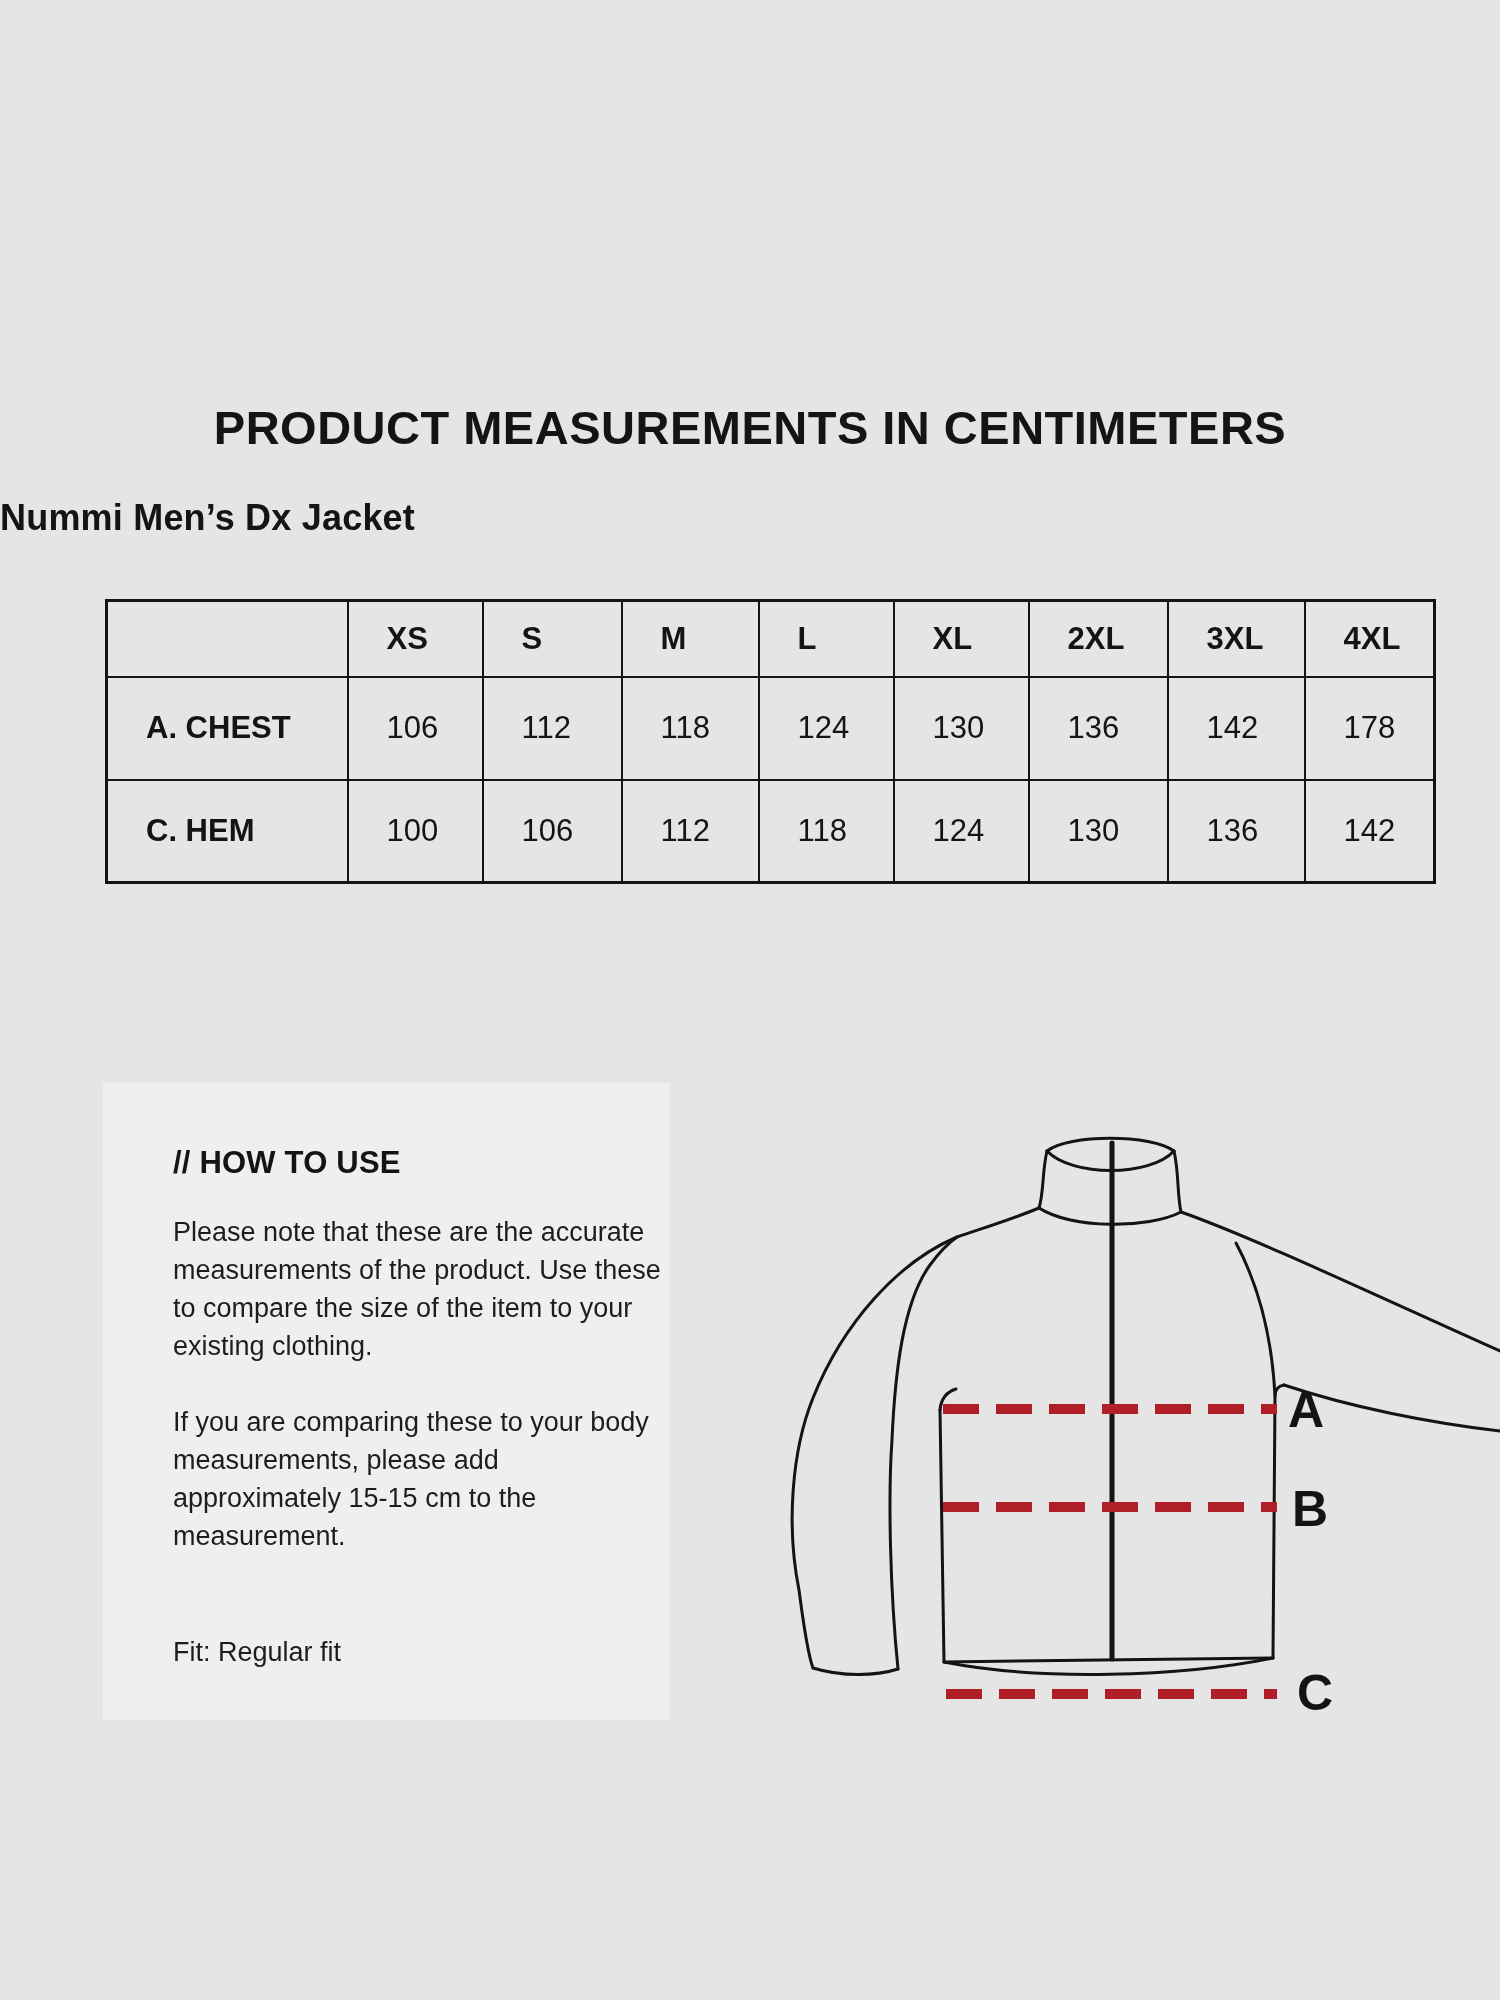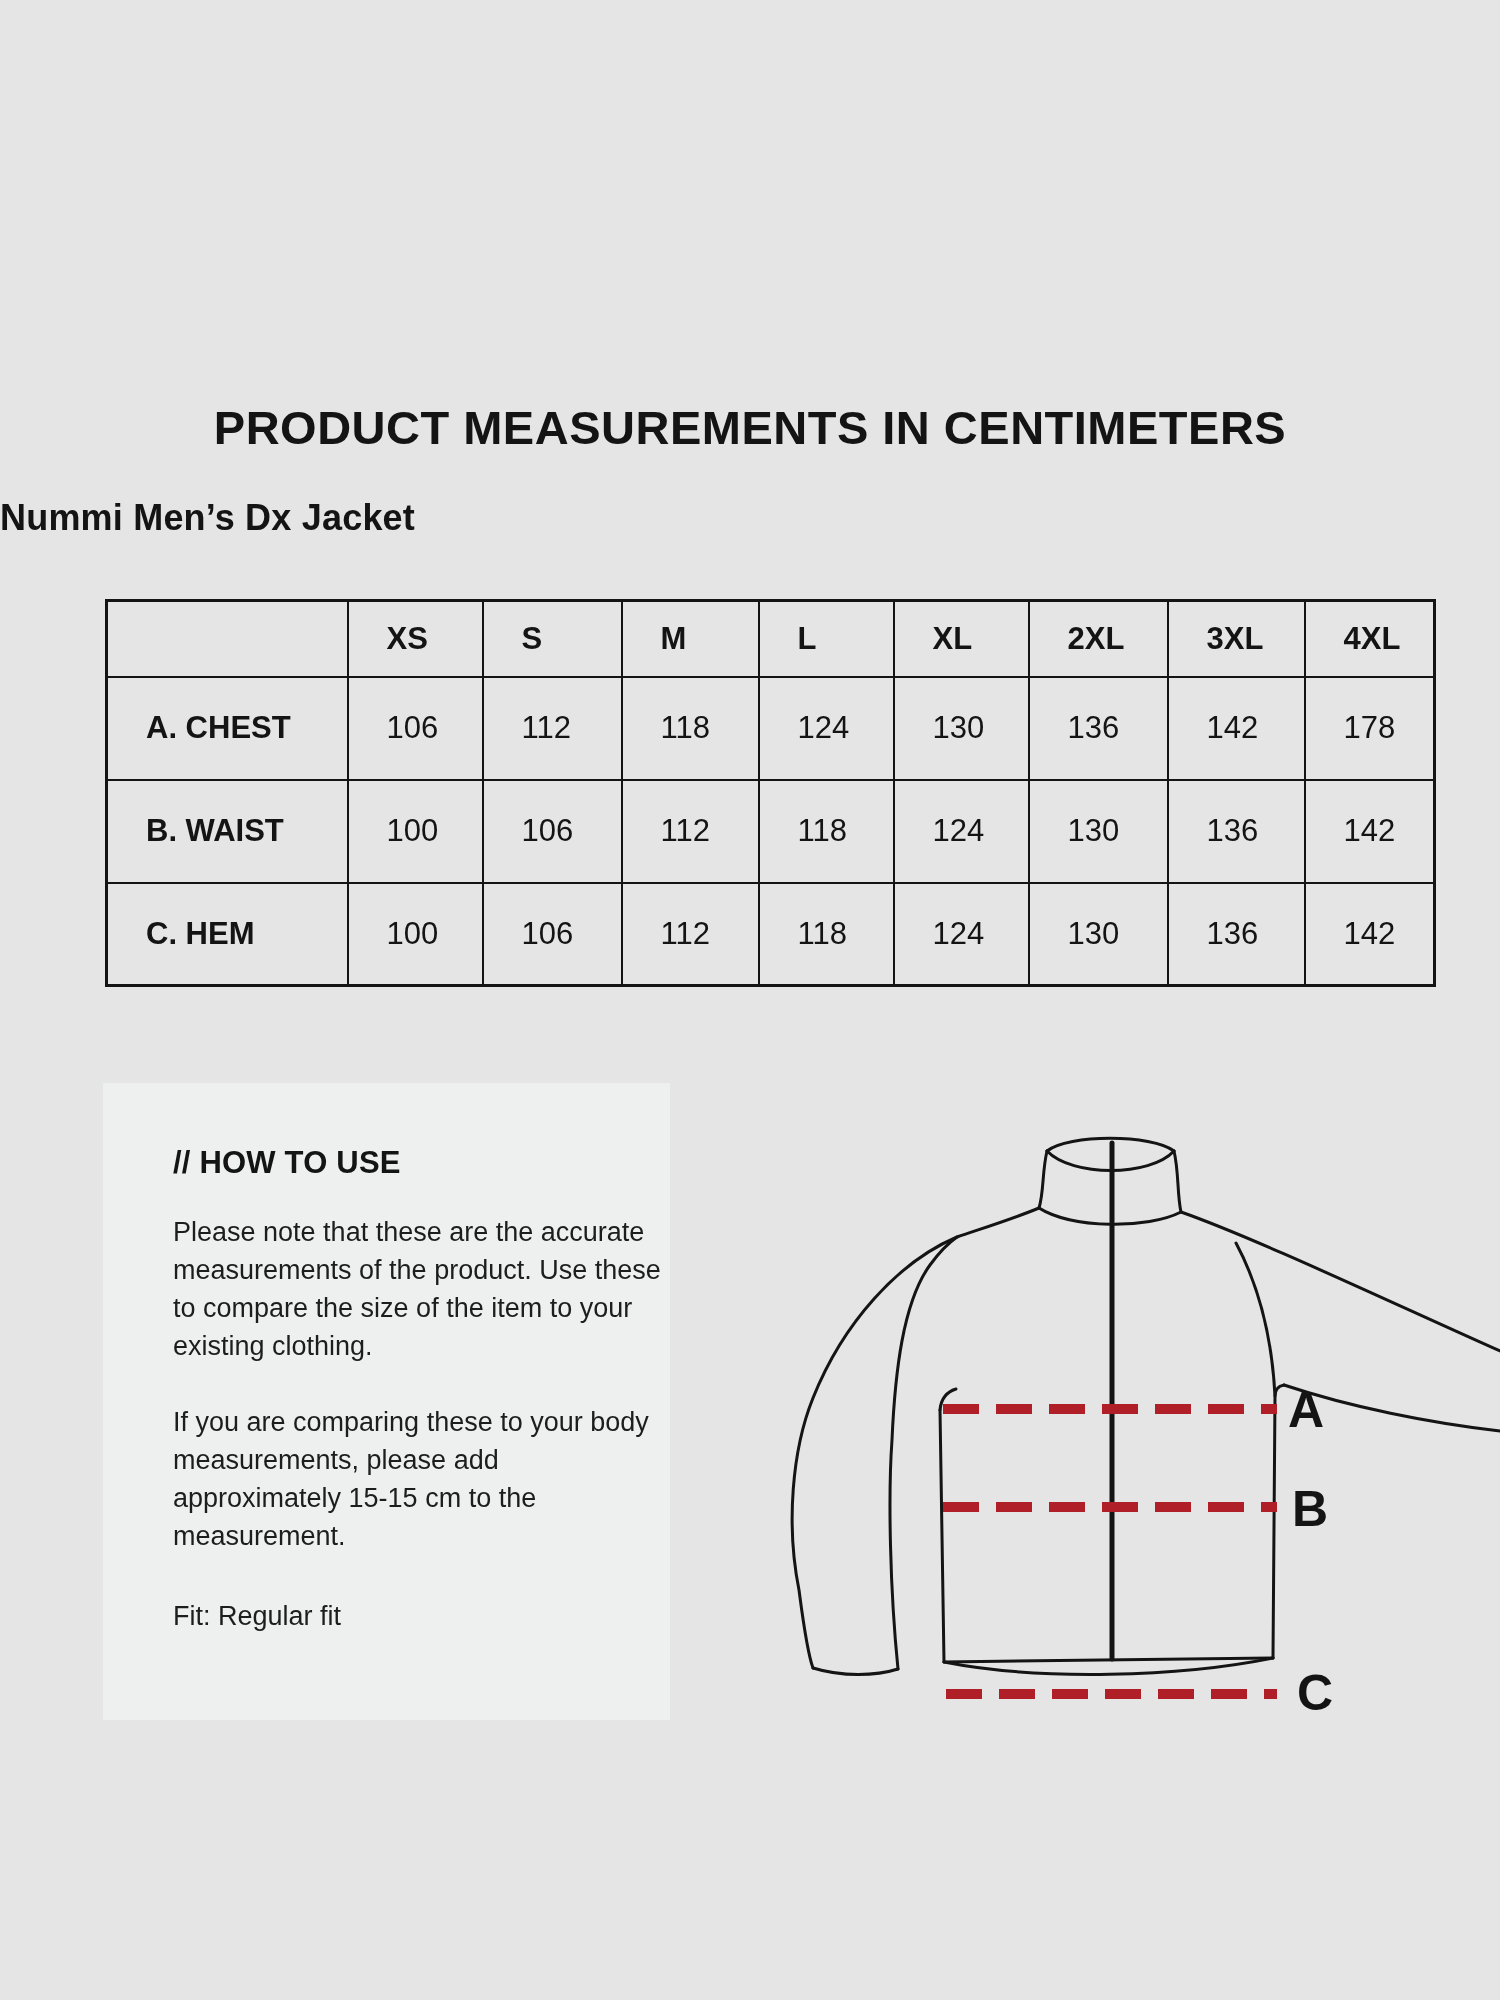--- a/index.html
+++ b/index.html
@@ -35,21 +35,21 @@
 
   .howto {
     position: absolute; left: 103px; top: 1083px; width: 567px; height: 637px;
     background: #EEF0EF;
     padding: 62px 30px 0 70px;
   }
   .howto h2 { font-size: 31px; font-weight: 700; color: #141414; letter-spacing: 0.2px; }
   .howto p { font-size: 27px; line-height: 38px; font-weight: 400; color: #1d1d1d; width: 490px; }
   .howto .p1 { margin-top: 32px; }
   .howto .p2 { margin-top: 38px; }
-  .howto .fitline { margin-top: 42px; }
+  .howto .fitline { margin-top: 78px; }
 
   .diagram { position: absolute; left: 570px; top: 1080px; width: 930px; height: 680px; }
   .diagram svg { display: block; }
 
   .measure-letter {
     position: absolute; font-size: 50px; font-weight: 700; color: #141414;
     line-height: 1;
   }
   .letter-a { left: 1288px; top: 1385px; }
   .letter-b { left: 1292px; top: 1484px; }
@@ -91,31 +91,20 @@
       <tr class="datarow">
         <td class="rowlabel">A. CHEST</td>
         <td class="val">106</td>
         <td class="val">112</td>
         <td class="val">118</td>
         <td class="val">124</td>
         <td class="val">130</td>
         <td class="val">136</td>
         <td class="val">142</td>
         <td class="val">178</td>
-      </tr>
-      <tr class="datarow">
-        <td class="rowlabel">B. WAIST</td>
-        <td class="val">100</td>
-        <td class="val">106</td>
-        <td class="val">112</td>
-        <td class="val">118</td>
-        <td class="val">124</td>
-        <td class="val">130</td>
-        <td class="val">136</td>
-        <td class="val">142</td>
       </tr>
       <tr class="datarow">
         <td class="rowlabel">C. HEM</td>
         <td class="val">100</td>
         <td class="val">106</td>
         <td class="val">112</td>
         <td class="val">118</td>
         <td class="val">124</td>
         <td class="val">130</td>
         <td class="val">136</td>

